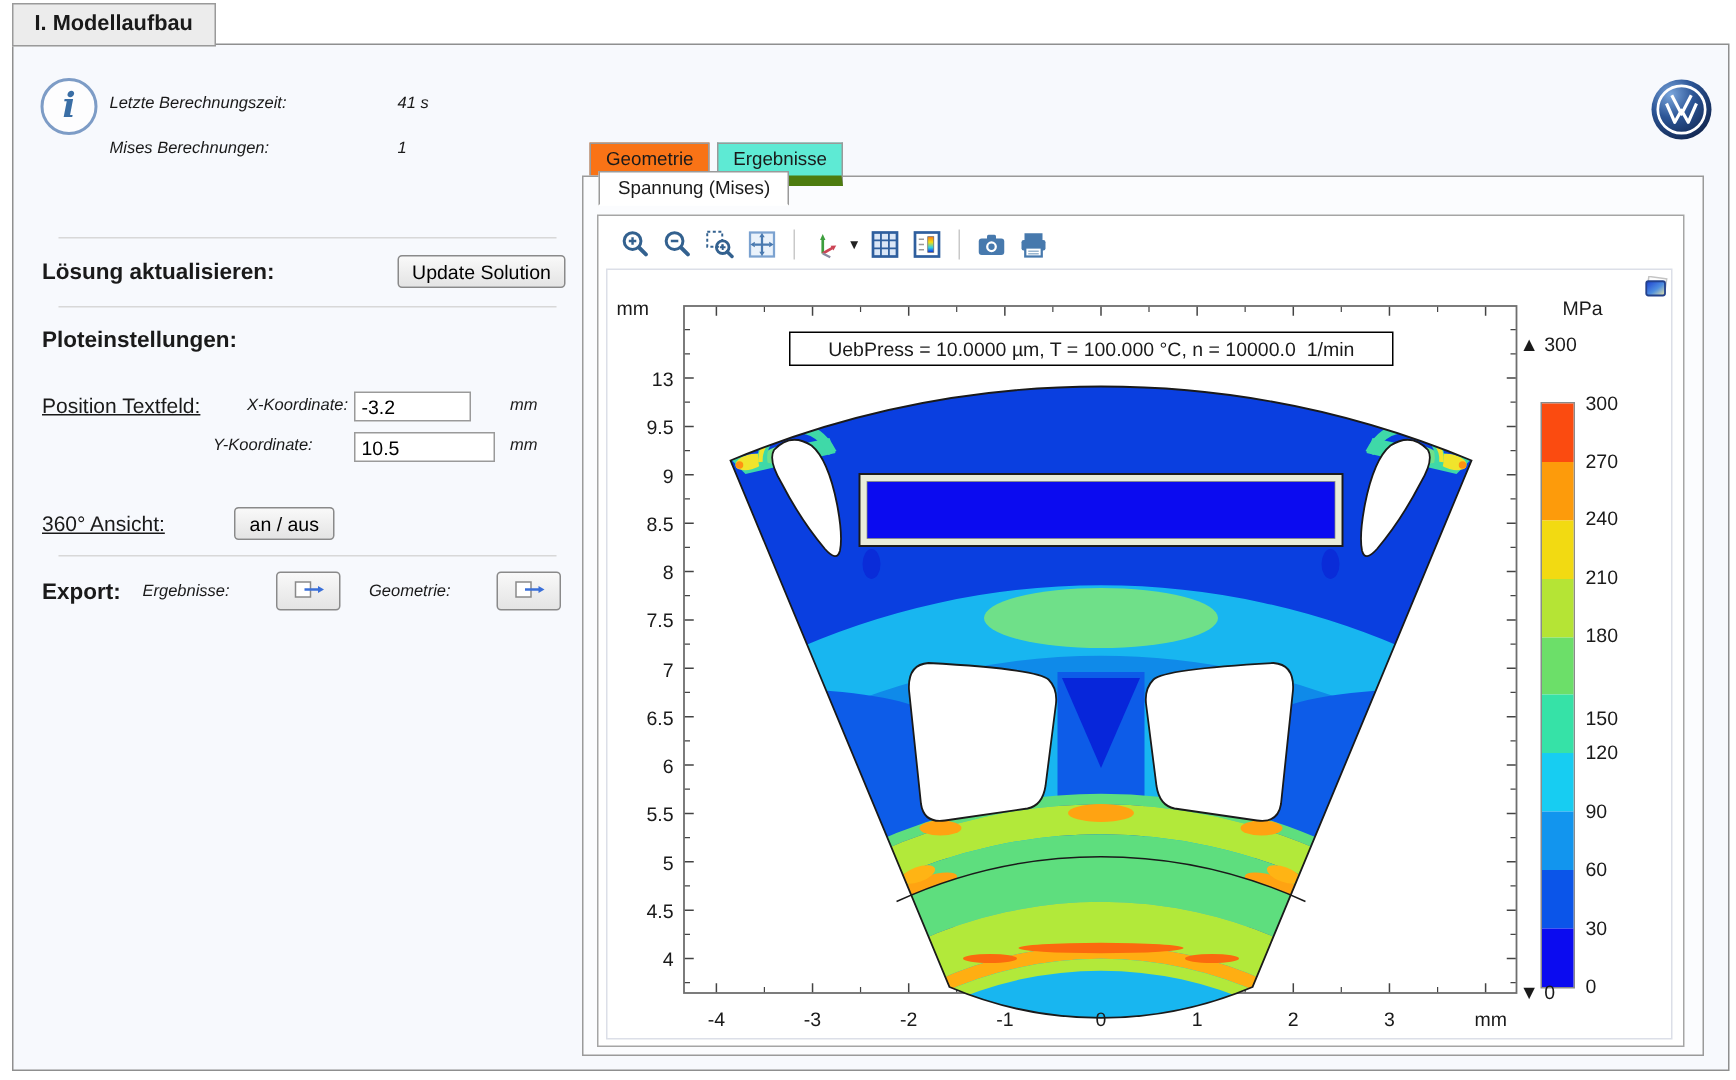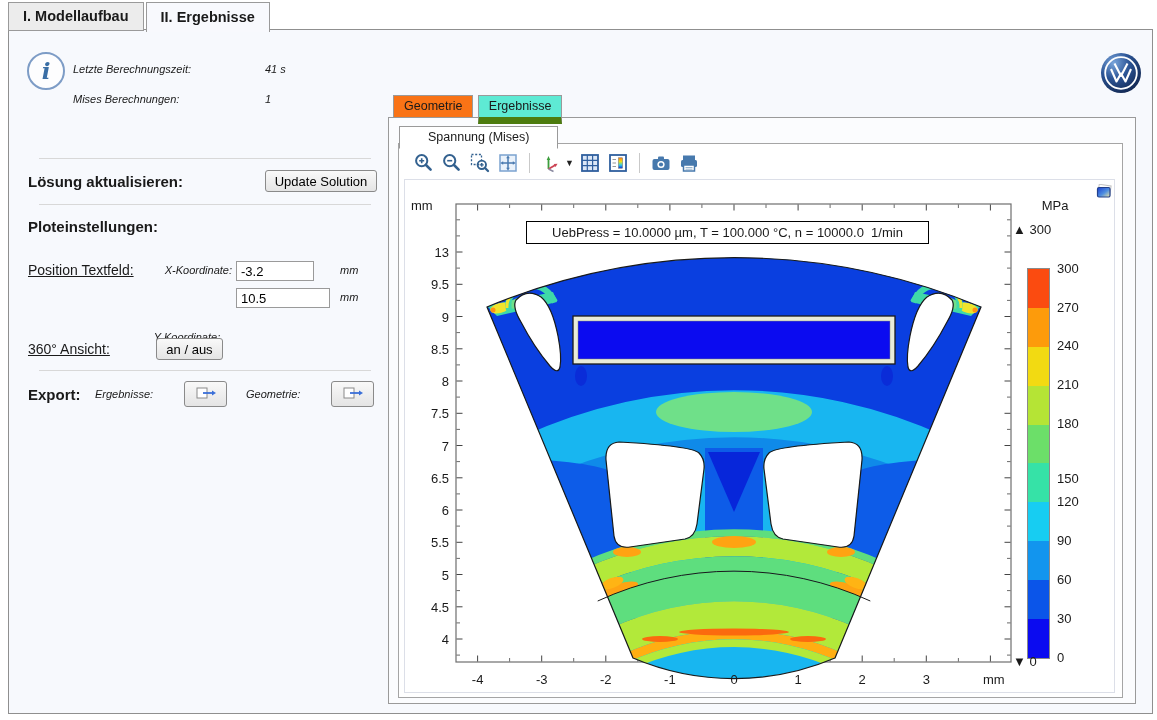--- a/index.html
+++ b/index.html
@@ -16,21 +16,21 @@
   .ulbl{position:absolute;font-size:14px;text-decoration:underline;white-space:nowrap;}
   .divider{position:absolute;left:30px;width:332px;height:1px;background:#d8d8d8;}
   .btn{position:absolute;background:linear-gradient(#f9f9f9,#e4e4e4);border:1px solid #8a8a8a;border-radius:3px;font-size:13px;font-family:"Liberation Sans",sans-serif;text-align:center;cursor:default;box-sizing:border-box;display:flex;align-items:center;justify-content:center;}
   .txt{position:absolute;border:1px solid #9a9a9a;background:#fff;font-size:13px;font-family:"Liberation Sans",sans-serif;padding:0 4px;box-sizing:border-box;}
   .info-circle{position:absolute;left:18px;top:22px;width:34px;height:34px;border:2px solid #7d9cc6;border-radius:50%;background:#fdfdfe;display:flex;align-items:center;justify-content:center;}
   .info-i{font-family:"DejaVu Serif",serif;font-style:italic;font-weight:bold;font-size:23px;color:#3a6ea5;margin-top:-2px;}
   
   .gtab{height:21px;line-height:21px;padding:0 10px;font-size:12.5px;border:1px solid #9a9a9a;background:#f97316;display:inline-block;}
   .gtab.active{background:#5eead4;border-bottom:7px solid #4d7c0f;}
   .outerbox{position:absolute;left:379px;top:87px;width:746px;height:585px;border:1px solid #9a9a9a;background:#fbfcfe;}
-  .innertab{position:absolute;left:390px;top:96px;height:21px;line-height:21px;padding:0 28px;font-size:12.5px;border:1px solid #9a9a9a;border-bottom:1px solid #fff;background:#fff;z-index:3;}
+  .innertab{position:absolute;left:390px;top:84px;height:21px;line-height:21px;padding:0 12px;font-size:12.5px;border:1px solid #9a9a9a;border-bottom:1px solid #fff;background:#fff;z-index:3;}
   .innerbox{position:absolute;left:389px;top:113px;width:723px;height:553px;border:1px solid #a5a5a5;background:#fff;}
   .toolbar{position:absolute;left:397px;top:119px;width:704px;height:27px;display:flex;align-items:center;gap:4px;padding-left:6px;}
   .tbtn{width:24px;height:24px;display:flex;align-items:center;justify-content:center;}
   .tsep{width:1px;height:20px;background:#c9c9c9;margin:0 5px;}
   .caret{font-size:9px;color:#222;margin-left:-2px;}
   .graphics{position:absolute;left:395px;top:149px;width:709px;height:512px;border:1px solid #dcdfe8;background:#fff;}
   .gtitle{position:absolute;left:51px;top:6px;width:555px;text-align:center;font-size:13.5px;color:#111;}
   .anno{position:absolute;left:121px;top:41px;width:401px;height:21px;border:1.5px solid #000;background:#fff;font-size:13px;display:flex;align-items:center;justify-content:center;white-space:pre;}
   .xt{position:absolute;top:492px;width:30px;text-align:center;font-size:13px;}
   .yt{position:absolute;left:8px;width:36px;text-align:right;font-size:13px;}
@@ -38,21 +38,20 @@
   .axisunit{position:absolute;font-size:13px;}
   .cbar{position:absolute;left:622px;top:88px;width:21px;height:389px;border:1px solid #8a8a8a;box-sizing:content-box;}
   .cbar div{width:100%;height:38.9px;}
   .cbmarker{position:absolute;font-size:13px;white-space:nowrap;}
 </style>
 </head>
 <body>
 
 <div class="main-tabs">
   <div class="mtab">I. Modellaufbau</div>
-  <div class="mtab active">II. Ergebnisse</div>
 </div>
 
 <div class="window">
 
   <div class="info-circle">
       <span class="info-i">i</span>
     </div>
   <div class="lbl" style="left:64px;top:33px;">Letzte Berechnungszeit:</div>
   <div class="lbl" style="left:256px;top:33px;">41 s</div>
   <div class="lbl" style="left:64px;top:63px;">Mises Berechnungen:</div>
@@ -63,21 +62,21 @@
   <div class="boldlbl" style="left:19px;top:143px;">Lösung aktualisieren:</div>
   <button class="btn" style="left:256px;top:140px;width:112px;height:22px;">Update Solution</button>
 
   <div class="divider" style="top:174px;"></div>
 
   <div class="boldlbl" style="left:19px;top:188px;">Ploteinstellungen:</div>
   <div class="ulbl" style="left:19px;top:232px;">Position Textfeld:</div>
   <div class="lbl" style="left:133px;top:234px;width:90px;text-align:right;">X-Koordinate:</div>
   <input class="txt" style="left: 227px; top: 231px; width: 78px; height: 20px;" value="-3.2">
   <div class="lbl" style="left:331px;top:234px;">mm</div>
-  <div class="lbl" style="left:133px;top:261px;width:90px;text-align:center;margin-top:40px;">Y-Koordinate:</div>
+  <div class="lbl" style="left:133px;top:261px;width:90px;text-align:left;">Y-Koordinate:</div>
   <input class="txt" style="left: 227px; top: 258px; width: 94px; height: 20px;" value="10.5">
   <div class="lbl" style="left:331px;top:261px;">mm</div>
 
   <div class="ulbl" style="left:19px;top:311px;">360° Ansicht:</div>
   <button class="btn" style="left:147px;top:308px;width:67px;height:22px;">an / aus</button>
 
   <div class="divider" style="top:340px;"></div>
 
   <div class="boldlbl" style="left:19px;top:356px;">Export:</div>
   <div class="lbl" style="left:86px;top:358px;">Ergebnisse:</div>

